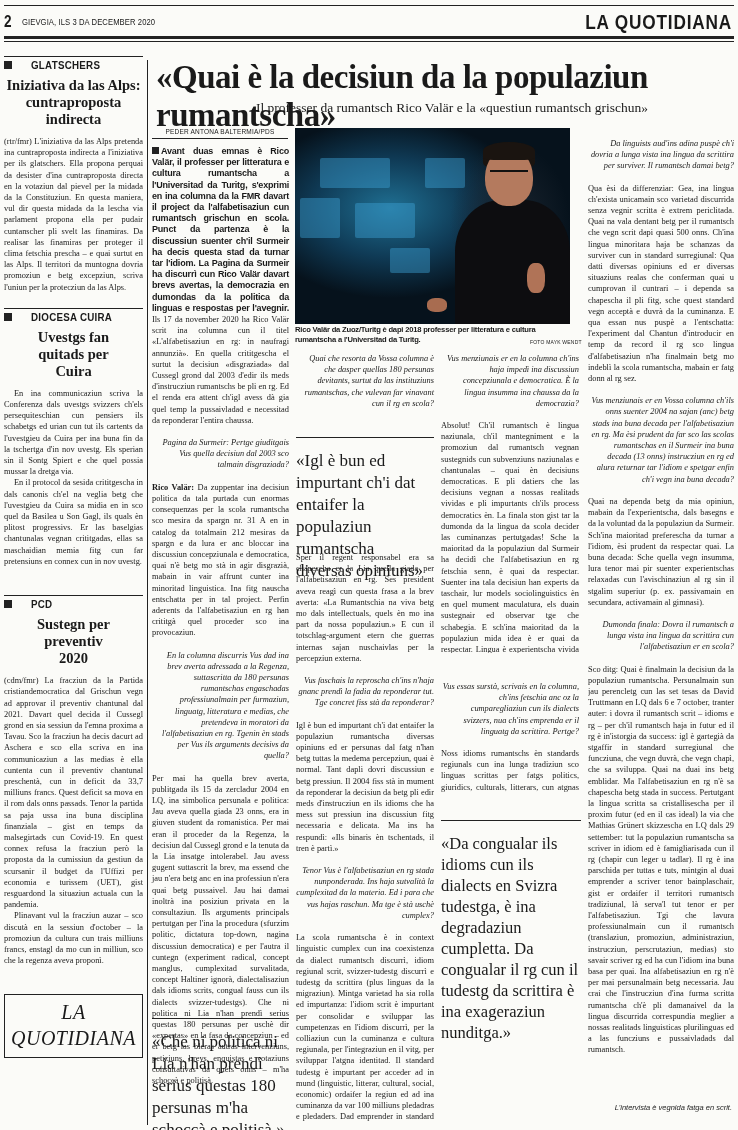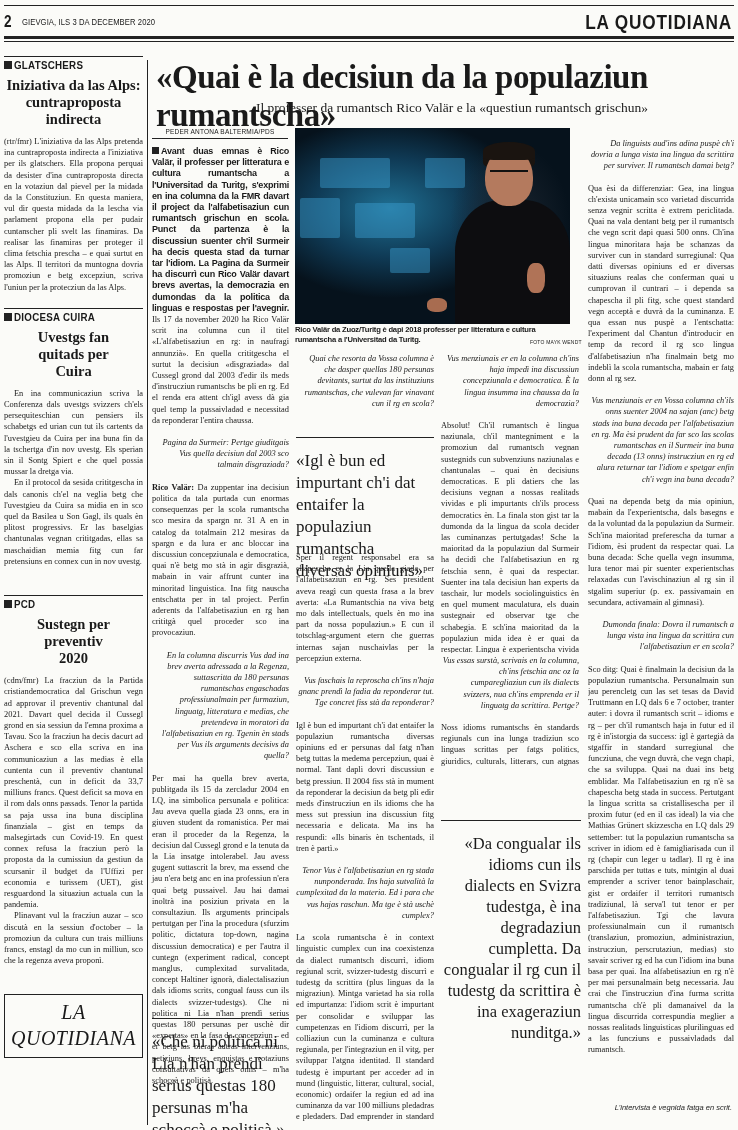--- a/index.html
+++ b/index.html
@@ -10,21 +10,21 @@
   .masthead .topline { position: absolute; left: 4px; right: 4px; top: 5px; border-top: 1px solid #222; }
   .masthead .pagenum { position: absolute; left: 4px; top: 12px; font-family: "Liberation Sans", sans-serif; font-weight: bold; font-size: 17px; transform: scaleX(0.8); transform-origin: left; }
   .masthead .dateline { position: absolute; left: 22px; top: 17px; font-family: "Liberation Sans", sans-serif; font-size: 9px; transform: scaleX(0.85); transform-origin: left; letter-spacing: 0.1px; }
   .masthead .brand { position: absolute; right: 6px; top: 10px; font-family: "Liberation Sans", sans-serif; font-weight: bold; font-size: 21px; transform: scaleX(0.82); transform-origin: right; letter-spacing: 1px; }
   .masthead .rule { position: absolute; left: 4px; right: 4px; top: 36px; border-top: 3px solid #222; }
   .masthead .rule2 { position: absolute; left: 4px; right: 4px; top: 41px; border-top: 1px solid #222; }
 
   .leftcol { position: absolute; left: 4px; top: 56px; width: 139px; }
   .vdivider { position: absolute; left: 147px; top: 60px; height: 1065px; border-left: 1px solid #222; }
 
-  .section-label { border-top: 1.5px solid #222; padding-top: 2px; font-family: "Liberation Sans", sans-serif; font-weight: bold; font-size: 11.5px; transform-origin: left; display: flex; align-items: center; gap: 2px; }
+  .section-label { border-top: 1.5px solid #222; padding-top: 2px; font-family: "Liberation Sans", sans-serif; font-weight: bold; font-size: 11.5px; transform-origin: left; display: flex; align-items: center; gap: 19px; }
   .section-label .sq { width: 8px; height: 8px; background: #222; display: inline-block; }
   .section-label span.txt { display: inline-block; transform: scaleX(0.85); transform-origin: left; letter-spacing: 0.3px; }
   .brief-title { text-align: center; font-weight: bold; font-size: 14.5px; line-height: 17px; margin: 6px 0 8px; }
   .brief-body { font-size: 8.4px; line-height: 11.2px; text-align: justify; hyphens: auto; }
   .brief-body p { margin: 0; }
   .brief-body p.indent { text-indent: 10px; }
 
   .impressum { margin-top: 28px; border: 1px solid #222; padding: 4px 4px 6px; text-align: center; font-family: "Liberation Sans", sans-serif; font-size: 6px; line-height: 8px; transform-origin: left; }
   .impressum .logo { font-family: "Liberation Serif", serif; font-style: italic; font-size: 20px; line-height: 26px; letter-spacing: 0.5px; }
 
@@ -155,25 +155,25 @@
   <p class="q">Vus faschais la reproscha ch'ins n'haja gnanc prendì la fadia da reponderar tut. Tge concret fiss stà da reponderar?</p>
   <p>Igl è bun ed impurtant ch'i dat entaifer la populaziun rumantscha diversas opiniuns ed er persunas dal fatg n'han betg tuttas la medema percepziun, quai è normal. Tant dapli dovri discussiun e betg pressiun. Il 2004 fiss stà in mument da reponderar la decisiun da betg pli edir meds d'instrucziun en ils idioms che ha mess sut pressiun ina discussiun fitg necessaria e delicata. Ma ins ha respundì: «Ils binaris èn tschentads, il tren è partì.»</p>
   <p class="q">Tenor Vus è l'alfabetisaziun en rg stada nunponderada. Ins haja sutvalità la cumplexitad da la materia. Ed i para che vus hajas raschun. Ma tge è stà uschè cumplex?</p>
   <p>La scola rumantscha è in context linguistic cumplex cun ina coexistenza da dialect rumantsch discurrì, idiom regiunal scrit, svizzer-tudestg discurrì e tudestg da scrittira (plus linguas da la migraziun). Mintga varietad ha sia rolla ed impurtanza: l'idiom scrit è impurtant per consolidar e sviluppar las cumpetenzas en l'idiom discurrì, per la colliaziun cun la cuminanza e cultura regiunala, per l'integraziun en il vitg, per sviluppar l'atgna identitad. Il standard tudestg è impurtant per acceder ad in mund (linguistic, litterar, cultural, social, economic) ordaifer la regiun ed ad ina cuminanza da var 100 milliuns pledadras e pledaders. Dad emprender in standard scrit distant da la lingua discurrida è adina in sforz enorm, quai vesain nus er en las scolas da la Svizra tudestga. Ed i dependa ferm tge che sustegna e motivescha da far quel sforz. La dumonda è tge portas palpablas ch'il rg avra a scolaras e scolars da primara ed a lur famiglias. La resposta pon be dar las persunas pertutgadas.</p>
 </div>
 
 <div class="col" style="left:441px; top:353px; width:138px; height:300px; overflow:hidden;">
   <p class="q">Vus menziunais er en la columna ch'ins haja impedì ina discussiun concepziunala e democratica. È la lingua insumma ina chaussa da la democrazia?</p>
   <p>Absolut! Ch'il rumantsch è lingua naziunala, ch'il mantegniment e la promoziun dal rumantsch vegnan sustegnids cun subvenziuns naziunalas e chantunalas – quai èn decisiuns democraticas. E pli datiers che las decisiuns vegnan a nossas realitads vividas e pli impurtants ch'ils process democratics èn. La finala ston gist tar la dumonda da la lingua da scola decider las cuminanzas pertutgadas! Sche la maioritad da la populaziun dal Surmeir ha decidì che l'alfabetisaziun en rg fetschia senn, è quai da respectar. Suenter ina tala decisiun han experts da taschair, lur models sociolinguistics èn en quel mument maculatura, els duain sustegnair ed observar tge che schabegia. E sch'ina maioritad da la populaziun mida idea è er quai da respectar. Lingua è experientscha vivida betg teoria.</p>
 </div>
-<div class="col" style="left:441px; top:655px; width:138px; height:112px; overflow:hidden;">
+<div class="col" style="left:441px; top:681px; width:138px; height:112px; overflow:hidden;">
   <p class="q">Vus essas surstà, scrivais en la columna, ch'ins fetschia anc oz la cumparegliaziun cun ils dialects svizzers, nua ch'ins emprenda er il linguatg da scrittira. Pertge?</p>
   <p>Noss idioms rumantschs èn standards regiunals cun ina lunga tradiziun sco linguas scrittas per fatgs politics, giuridics, culturals, litterars, cun atgnas grammaticas ed agens vocabularis. Quai n'è absolutamain betg il cas tar ils dialects svizzer-tudestgs. Il tudestg da scrittira vegn duvrà da var 100 milliuns persunas, el è dapi tschientaners la lingua dad ovras litteraras, culturalas, scientificas e politicas d'impurtanza mundiala ed el dat access a millis da medias scrittas, audiovisualas e paginas d'internet. Quai na vala betg per il rg. Da congualar ils idioms cun ils dialects discurrids da la Svizra tudestga è ina degradaziun cumpletta. Da congualar il rg cun il tudestg da scrittira è ina exageraziun nunditga.</p>
 </div>
-<div class="pull" style="left:441px; top:820px; width:140px; font-size:16.5px; line-height:21px;text-align:right;">«Da congualar ils idioms cun ils dialects en Svizra tudestga, è ina degradaziun cumpletta. Da congualar il rg cun il tudestg da scrittira è ina exageraziun nunditga.»</div>
+<div class="pull" style="left:441px; top:820px; width:140px; font-size:16.5px; line-height:21px;">«Da congualar ils idioms cun ils dialects en Svizra tudestga, è ina degradaziun cumpletta. Da congualar il rg cun il tudestg da scrittira è ina exageraziun nunditga.»</div>
 
 <div class="col" style="left:588px; top:138px; width:146px; height:960px; overflow:hidden;">
   <p class="q">Da linguists aud'ins adina puspè ch'i dovria a lunga vista ina lingua da scrittira per surviver. Il rumantsch damai betg?</p>
   <p>Qua èsi da differenziar: Gea, ina lingua ch'exista unicamain sco varietad discurrida senza vegnir scritta è extrem periclitada. Quai na vala dentant betg per il rumantsch che vegn scrit dapi quasi 500 onns. Ch'ina lingua minoritara haja be schanzas da surviver cun in standard surregiunal: Qua datti diversas opiniuns ed er diversas situaziuns realas che conferman quai u cumprovan il cuntrari – i dependa sa chapescha il pli fitg, sche quest standard vegn acceptà e duvrà da la cuminanza. E qua essan nus puspè a l'entschatta: l'experiment dal Chantun d'introducir en temp da record il rg sco lingua d'alfabetisaziun n'ha finalmain betg mo indeblì la scola rumantscha, mabain er fatg donn al rg sez.</p>
   <p class="q">Vus menziunais er en Vossa columna ch'ils onns suenter 2004 na sajan (anc) betg stads ina buna decada per l'alfabetisaziun en rg. Ma èsi prudent da far sco las scolas rumantschas en il Surmeir ina buna decada (13 onns) instrucziun en rg ed alura returnar tar l'idiom e spetgar enfin ch'i vegn ina buna decada?</p>
   <p>Quai na dependa betg da mia opiniun, mabain da l'experientscha, dals basegns e da la voluntad da la populaziun da Surmeir. Sch'ina maioritad preferescha da turnar a l'idiom, èsi prudent da respectar quai. La buna decada: Sche quella vegn insumma, lura tenor mai pir suenter experientschas relaxadas cun l'avischinaziun al rg sin il stgalim superiur (p. ex. passivamain en secundara, activamain al gimnasi).</p>
   <p class="q">Dumonda finala: Dovra il rumantsch a lunga vista ina lingua da scrittira cun l'alfabetisaziun er en scola?</p>
   <p>Sco ditg: Quai è finalmain la decisiun da la populaziun rumantscha. Persunalmain sun jau perencletg cun las set tesas da David Truttmann en LQ dals 6 e 7 october, tranter auter: i dovra il rumantsch scrit – idioms e rg – per ch'il rumantsch haja in futur ed il rg è in'istorgia da success: igl è gartegià da stgaffir in standard surregiunal che funcziuna, che vegn duvrà, che vegn chapì, che sa sviluppa. Quai na duai ins betg emblidar. Ma l'alfabetisaziun en rg n'è sa chapescha betg stada in success. Pertutgant la lingua scritta sa cristallisescha per il proxim futur (ed en il cas ideal) la via che Mathias Grünert skizzescha en LQ dals 29 settember: tut la populaziun rumantscha sa scriver in idiom ed è famigliarisada cun il rg (chapir cun leger u tadlar). Il rg è ina parschida per tuttas e tuts, mintgin al duai emprender a scriver tenor bainplaschair, gist er ordaifer il territori rumantsch tradiziunal, là serva'l tut tenor er per l'alfabetisaziun. Tgi che lavura professiunalmain cun il rumantsch (translaziun, promoziun, administraziun, instrucziun, perscrutaziun, medias) sto savair scriver rg ed ha cun l'idiom ina buna basa per quai. Ina alfabetisaziun en rg n'è per mai persunalmain betg necessaria. Jau crai che l'instrucziun d'ina furma scritta rumantscha ch'è pli damanaivel da la lingua discurrida correspundia meglier a nossas realitads linguisticas plurilinguas ed a las funcziuns e pussaivladads dal rumantsch.</p>
 </div>
 

